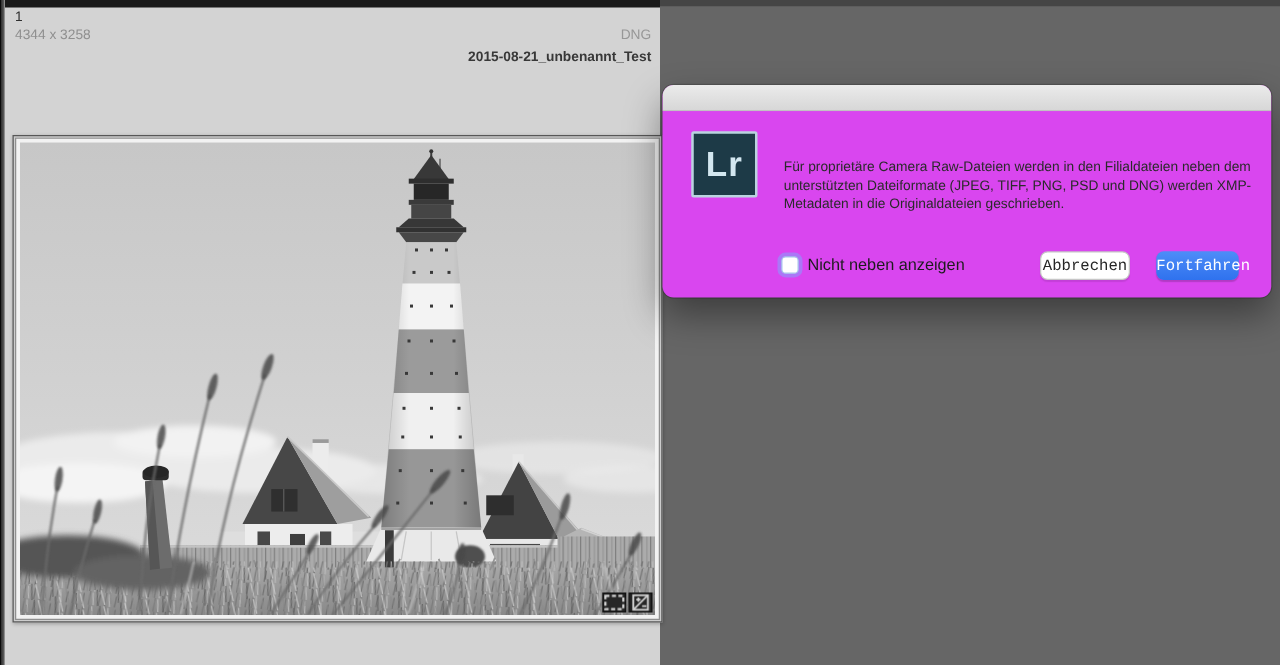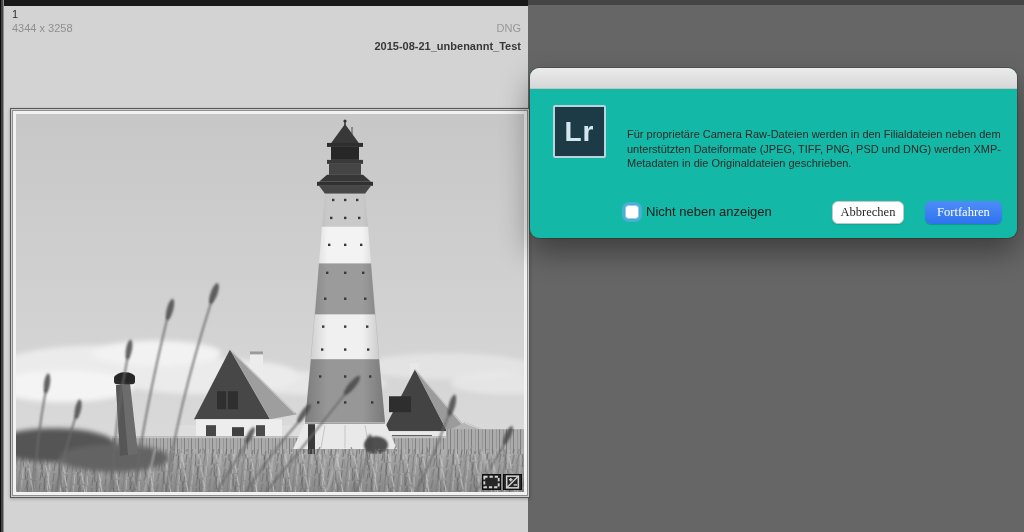--- a/index.html
+++ b/index.html
@@ -24,37 +24,37 @@
   .frame-outer{position:absolute;left:10px;top:108px;width:520px;height:390px;
     border:1px solid #575757;background:#cdcdcd;padding:1px;box-shadow:0 1px 3px rgba(0,0,0,.25);}
   .frame-mid{width:100%;height:100%;border:1px solid #8f8f8f;background:#f2f2f2;padding:3px;}
   .photo{position:relative;width:100%;height:100%;background:#cfcfcf;overflow:hidden;}
   .photo svg{display:block;width:100%;height:100%;}
 
   .badges{position:absolute;right:2px;bottom:2px;display:flex;gap:2px;}
   .badge{width:19px;height:16px;background:#262626;border:1px solid #0e0e0e;display:flex;align-items:center;justify-content:center;}
 
   
-  .dialog{position:absolute;left:530px;top:68px;width:487px;height:170px;background:#14b8a6;
+  .dialog{position:absolute;left:530px;top:68px;width:487px;height:170px;background:#d946ef;
     border-radius:9px;box-shadow:0 14px 30px rgba(0,0,0,.4), 0 0 0 1px rgba(0,0,0,.18);}
   .dlg-titlebar{position:absolute;left:0;top:0;width:100%;height:21px;border-radius:9px 9px 0 0;
     background:linear-gradient(#ebebeb,#d7d7d7);border-bottom:1px solid #c2c2c2;}
   .dlg-logo{position:absolute;left:23px;top:37px;width:53px;height:53px;background:#1d3a47;
     border:2px solid #b9d3df;border-radius:2px;color:#d3e7f0;font-size:28px;font-weight:600;
     line-height:49px;text-align:center;letter-spacing:1px;}
   .dlg-title{position:absolute;left:97px;top:36px;font-size:13.5px;font-weight:600;color:#1d1d1d;}
   .dlg-body{position:absolute;left:97px;top:59px;font-size:11px;line-height:14.6px;color:#2a2a2a;}
   .dlg-checkbox{position:absolute;left:95px;top:137px;width:14px;height:14px;background:#ffffff;
     border:1px solid #a8c3ea;border-radius:3.5px;box-shadow:0 0 0 3px rgba(122,174,255,.48);cursor:default;}
   .dlg-checklabel{position:absolute;left:116px;top:136px;font-size:13px;color:#1c1c1c;}
-  .btn{position:absolute;top:133px;height:23px;border-radius:6px;font-family:Liberation Serif, serif;
+  .btn{position:absolute;top:133px;height:23px;border-radius:6px;font-family:Liberation Mono, monospace;
     font-size:12.5px;padding:0;cursor:default;}
   .btn-cancel{left:302px;width:72px;background:#ffffff;border:1px solid #c6c6c6;color:#262626;
     box-shadow:0 1px 1px rgba(0,0,0,.1);}
-  .btn-confirm{left:395px;width:77px;border:none;color:#ffffff;
+  .btn-confirm{left:395px;width:66px;border:none;color:#ffffff;
     background:linear-gradient(#4e8df8,#2f72ee);box-shadow:0 1px 1px rgba(0,0,0,.18);}
 </style>
 </head>
 <body>
 
 <div class="stage">
   <div class="backdrop"></div>
   <div class="backdrop-topstrip"></div>
 
   <div class="left-pane">

